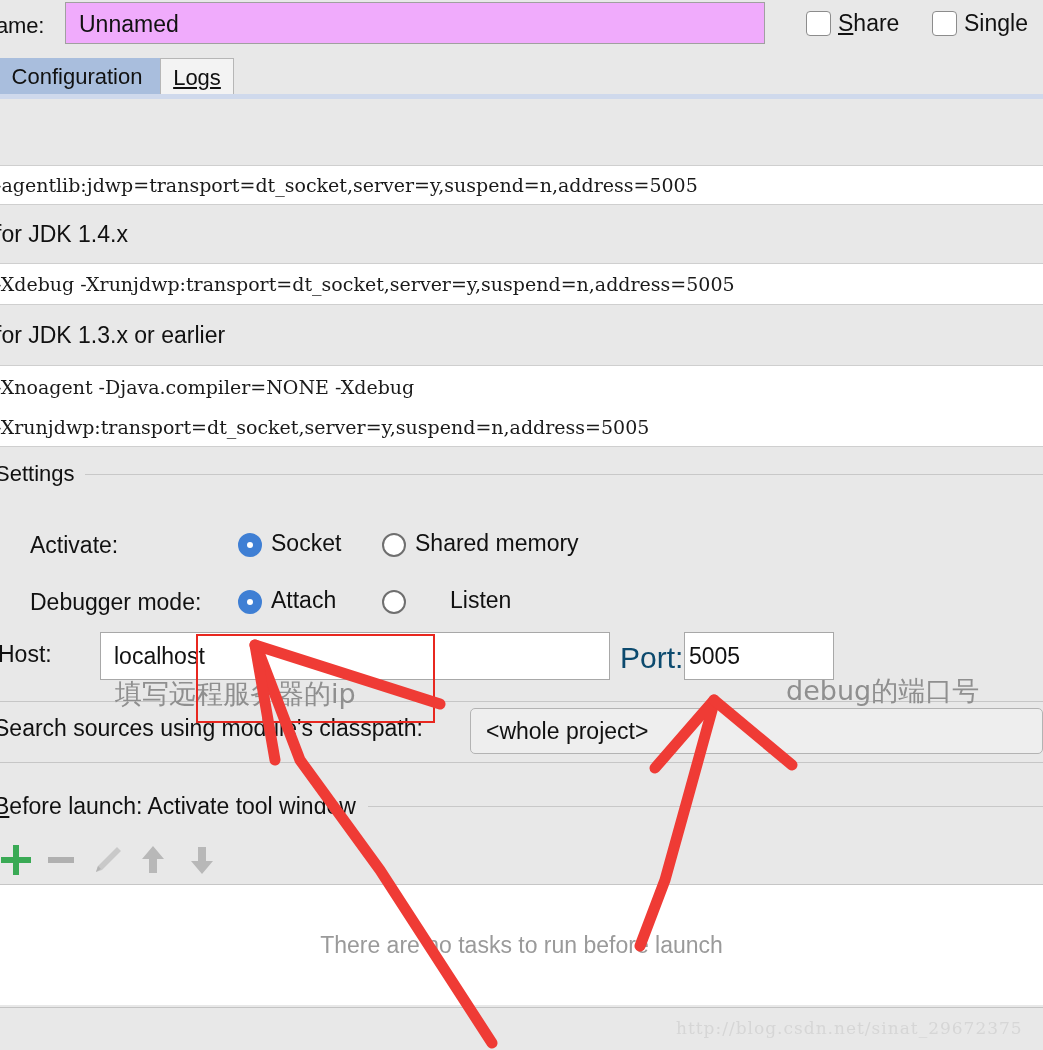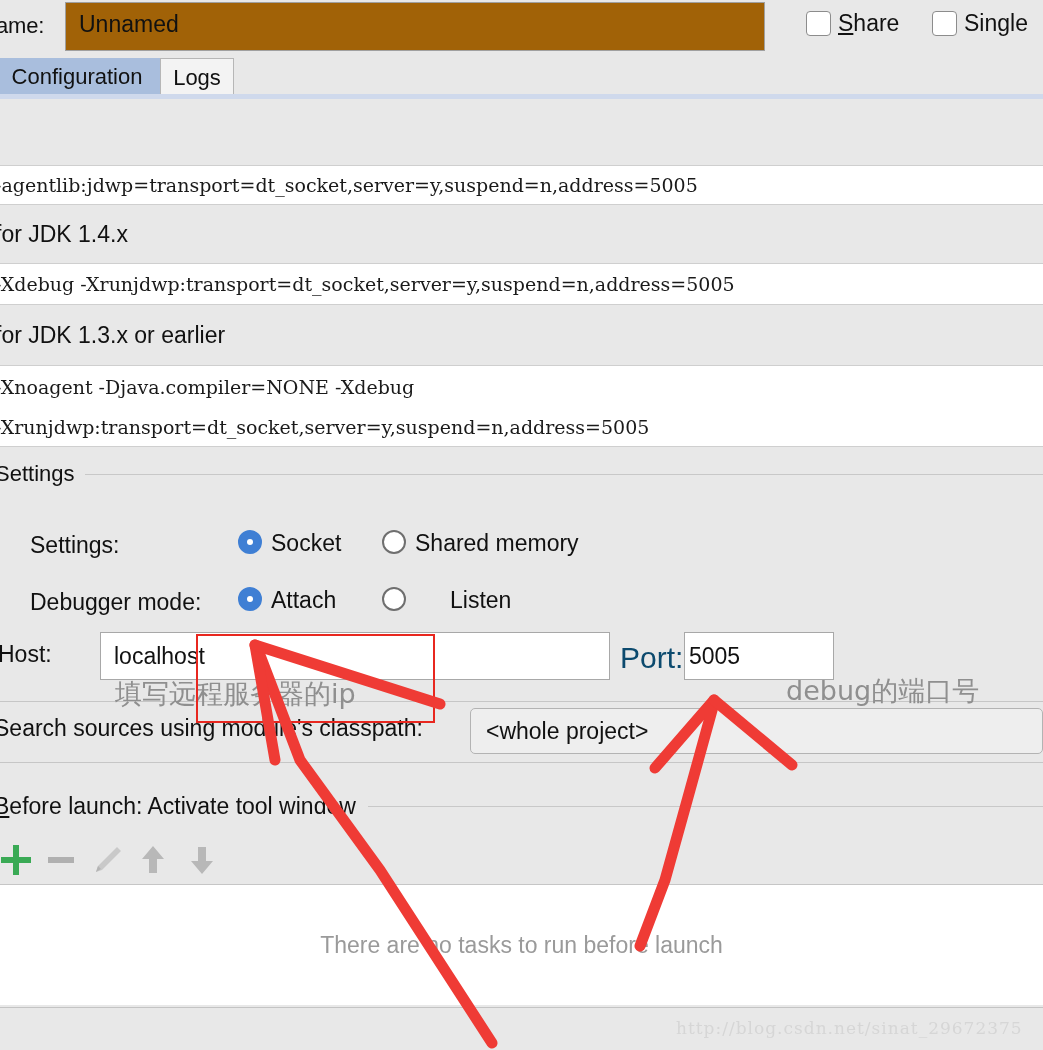--- a/index.html
+++ b/index.html
@@ -19,22 +19,22 @@
   
   .name-row {
     position: absolute; left: 0; top: 0; width: 1043px; height: 52px;
     background: #e8e8e8;
   }
   .name-label {
     position: absolute; left: -4px; top: 13px;
     font-size: 22px; color: #111; letter-spacing: -0.2px;
   }
   .name-input {
-    position: absolute; left: 65px; top: 2px; width: 700px; height: 49px;
-    background: #a16207; border: 1px solid #a0a0a0;
+    position: absolute; left: 65px; top: 2px; width: 700px; height: 42px;
+    background: #f0abfc; border: 1px solid #a0a0a0;
     font-size: 23px; color: #111;
     padding: 0 0 0 13px; line-height: 43px;
     white-space: nowrap; overflow: hidden;
   }
   .cb-wrap { position: absolute; display: flex; align-items: center; gap: 7px; }
   .cb-box {
     width: 25px; height: 25px; background: #fff;
     border: 1px solid #8c8c8c; border-radius: 4px;
     display: inline-block; position: relative; flex: none;
   }
@@ -53,21 +53,21 @@
     display: flex; align-items: center; justify-content: center;
     padding: 0 10px;
   }
   .tab.active {
     left: -6px; width: 166px;
     background: #a9bedd;
   }
   .tab.inactive {
     left: 160px; width: 74px;
     background: #f3f3f3;
-    border: 1px solid #b6b6b6; border-bottom: none;
+    border: 1px solid #b6b6b6; border-bottom: none; text-decoration: underline;
   }
   .tab-underline {
     position: absolute; left: 0; top: 94px; width: 1043px; height: 5px;
     background: #cfd9ec;
   }
 
   
   .row {
     position: absolute; left: 0; width: 1043px;
     display: flex; align-items: center;
@@ -95,21 +95,21 @@
   }
   .settings-sep .lbl { font-size: 22px; color: #111; margin-left: -5px; white-space: nowrap; }
   .settings-sep .ln { flex: 1; height: 1px; background: #c8c8c8; }
 
   
   .radio-row { position: absolute; left: 0; width: 1043px; height: 38px; }
   .radio-label {
     position: absolute; font-size: 23px; color: #111; white-space: nowrap;
   }
   .radio-opt {
-    position: absolute; display: flex; align-items: flex-start; gap: 9px;
+    position: absolute; display: flex; align-items: flex-end; gap: 9px;
   }
   .radio-dot {
     width: 24px; height: 24px; border-radius: 50%;
     background: #fff; border: 2px solid #6f6f6f; flex: none; position: relative;
   }
   .radio-dot.sel { background: #3f7fd4; border-color: #3f7fd4; }
   .radio-dot.sel::after {
     content: ""; position: absolute; left: 7px; top: 7px;
     width: 6px; height: 6px; border-radius: 50%; background: #fff;
   }
@@ -240,21 +240,21 @@
   <div class="row code nb-top" style="top:407px; height:40px;">
     <span class="lshift">-Xrunjdwp:transport=dt_socket,server=y,suspend=n,address=5005</span>
   </div>
 
   <div class="settings-sep">
     <span class="lbl">Settings</span>
     <span class="ln"></span>
   </div>
 
   <div class="radio-row" style="top:526px;">
-    <span class="radio-label" style="left:30px; top:6px;">Settings:</span>
+    <span class="radio-label" style="left:30px; top:6px;">Activate:</span>
     <div class="radio-opt" style="left:238px; top:4px;">
       <span class="radio-dot sel"></span>
       <span class="radio-text">Socket</span>
     </div>
     <div class="radio-opt" style="left:382px; top:4px;">
       <span class="radio-dot"></span>
       <span class="radio-text">Shared memory</span>
     </div>
   </div>
 

